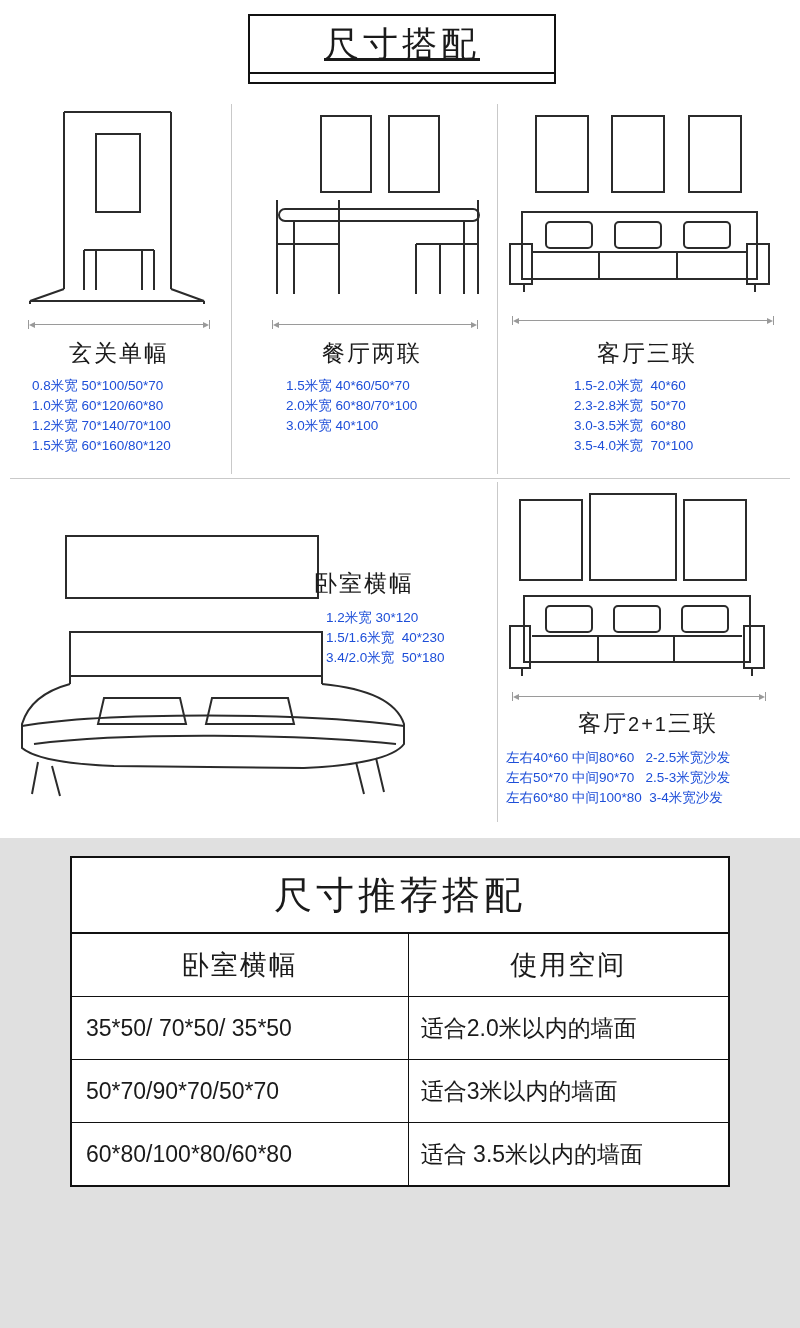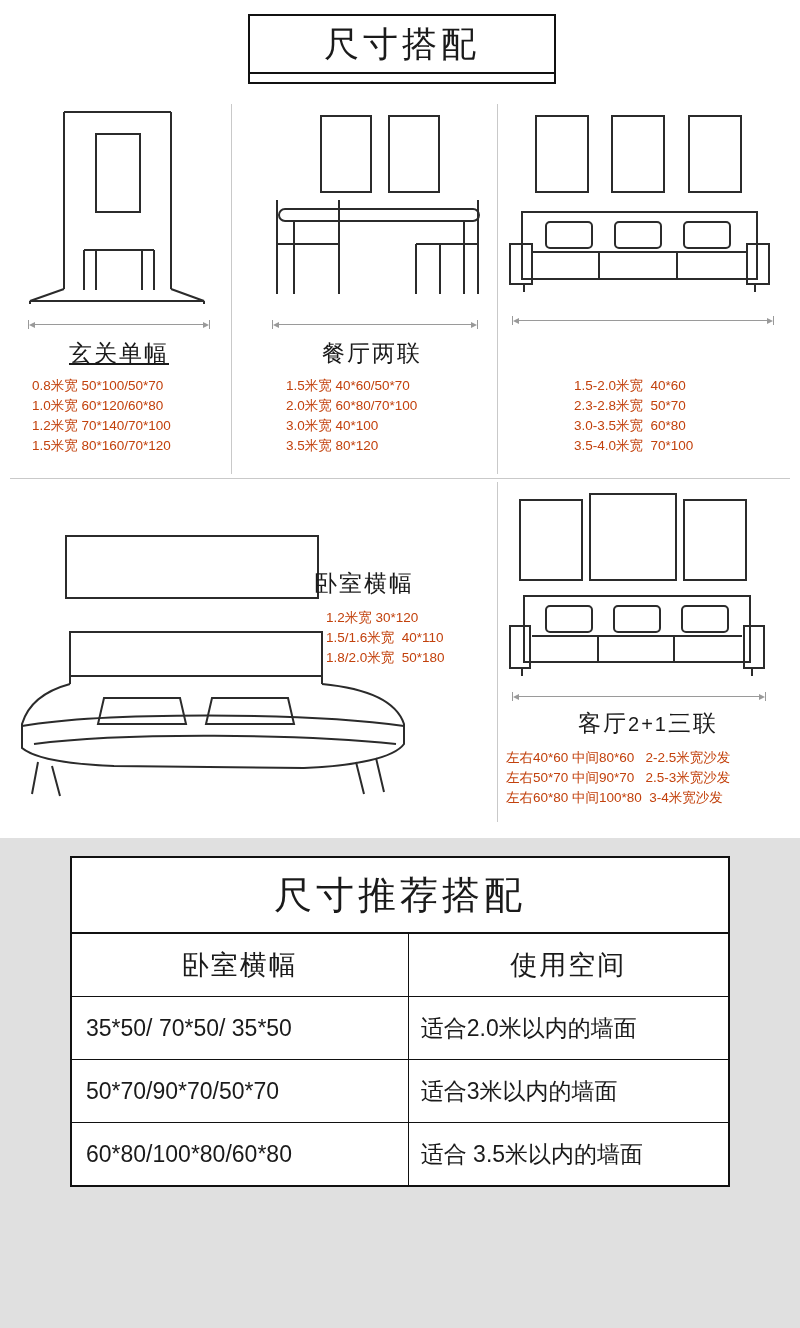--- a/index.html
+++ b/index.html
@@ -12,36 +12,37 @@
     position:relative;
   }
   .page{position:relative;width:800px;height:1328px;}
 
   
   .header{position:absolute;left:248px;top:14px;width:304px;height:66px;border:2px solid #111;background:#fff;}
   .header-title{
     position:absolute;left:0;top:0;width:304px;text-align:center;
     font-size:35px;line-height:56px;letter-spacing:4px;font-weight:400;
     border-bottom:2px solid #111;
+    text-decoration:underline;
   }
   .header-sub{
     position:absolute;left:248px;top:80px;width:304px;text-align:center;
     font-size:17px;letter-spacing:2px;color:#1a1a1a;
   }
 
   
   .panel{position:absolute;box-sizing:border-box;}
   .divider-v{position:absolute;background:#c9c9c9;width:1px;}
   .divider-h{position:absolute;background:#c9c9c9;height:1px;}
 
   .cap{
     text-align:center;font-size:23px;letter-spacing:2px;font-weight:400;
   }
   .cap-small-suffix{font-size:20px;}
-  .lines{font-size:13.5px;line-height:20px;color:#c2410c;font-family:"Liberation Sans","DejaVu Sans",sans-serif;}
+  .lines{font-size:13.5px;line-height:20px;color:#1d4ed8;font-family:"Liberation Sans","DejaVu Sans",sans-serif;}
   .lines div{white-space:pre;}
 
   
   .measure{position:absolute;height:9px;}
   .measure .bar{position:absolute;left:6px;right:6px;top:4px;height:1px;background:#9a9a9a;}
   .measure .cap-l,.measure .cap-r{position:absolute;top:0;width:1px;height:9px;background:#9a9a9a;}
   .measure .cap-l{left:0;}
   .measure .cap-r{right:0;}
   .measure .ar-l,.measure .ar-r{position:absolute;top:1.5px;width:0;height:0;border-top:3px solid transparent;border-bottom:3px solid transparent;}
   .measure .ar-l{left:1px;border-right:6px solid #9a9a9a;}
@@ -96,26 +97,26 @@
         <path d="M88 146 L88 186 M134 146 L134 186"></path>
       </g>
     </svg>
     <div class="measure" style="left:20px;top:216px;width:182px;">
       <span class="cap-l"></span>
         <span class="ar-l"></span>
         <span class="bar"></span>
         <span class="ar-r"></span>
         <span class="cap-r"></span>
     </div>
-    <div class="cap" style="position:absolute;left:0;top:234px;width:222px;text-decoration:underline;">玄关单幅</div>
+    <div class="cap" style="position:absolute;left:0;top:234px;width:222px;">玄关单幅</div>
     <div class="lines" style="position:absolute;left:24px;top:272px;width:200px;">
       <div>0.8米宽 50*100/50*70</div>
       <div>1.0米宽 60*120/60*80</div>
       <div>1.2米宽 70*140/70*100</div>
-      <div>1.5米宽 80*160/70*120</div>
+      <div>1.5米宽 60*160/80*120</div>
     </div>
   </div>
 
   <div class="panel" style="left:244px;top:104px;width:256px;height:370px;">
     <svg width="256" height="215" viewBox="0 0 256 215">
       <g fill="none" stroke="#2b2b2b" stroke-width="2">
 
         <rect x="77" y="12" width="50" height="76"></rect>
         <rect x="145" y="12" width="50" height="76"></rect>
 
@@ -138,21 +139,20 @@
         <span class="ar-l"></span>
         <span class="bar"></span>
         <span class="ar-r"></span>
         <span class="cap-r"></span>
     </div>
     <div class="cap" style="position:absolute;left:0;top:234px;width:256px;">餐厅两联</div>
     <div class="lines" style="position:absolute;left:42px;top:272px;width:220px;">
       <div>1.5米宽 40*60/50*70</div>
       <div>2.0米宽 60*80/70*100</div>
       <div>3.0米宽 40*100</div>
-      <div>3.5米宽 80*120</div>
     </div>
   </div>
 
   <div class="panel" style="left:502px;top:104px;width:290px;height:370px;">
     <svg width="290" height="215" viewBox="0 0 290 215">
       <g fill="none" stroke="#2b2b2b" stroke-width="2">
         <rect x="34" y="12" width="52" height="76"></rect>
         <rect x="110" y="12" width="52" height="76"></rect>
         <rect x="187" y="12" width="52" height="76"></rect>
 
@@ -173,20 +173,21 @@
         <path d="M22 180 L22 188 M253 180 L253 188"></path>
       </g>
     </svg>
     <div class="measure" style="left:10px;top:212px;width:262px;">
       <span class="cap-l"></span>
         <span class="ar-l"></span>
         <span class="bar"></span>
         <span class="ar-r"></span>
         <span class="cap-r"></span>
     </div>
+    <div class="cap" style="position:absolute;left:0;top:234px;width:290px;">客厅三联</div>
     <div class="lines" style="position:absolute;left:72px;top:272px;width:230px;">
       <div>1.5-2.0米宽  40*60</div>
       <div>2.3-2.8米宽  50*70</div>
       <div>3.0-3.5米宽  60*80</div>
       <div>3.5-4.0米宽  70*100</div>
     </div>
   </div>
 
   <div class="panel" style="left:4px;top:486px;width:492px;height:334px;">
     <svg width="492" height="334" viewBox="0 0 492 334">
@@ -207,22 +208,22 @@
         <path d="M100 212 L176 212 L182 238 L94 238 Z"></path>
         <path d="M208 212 L284 212 L290 238 L202 238 Z"></path>
 
         <path d="M34 276 L28 308 M48 280 L56 310"></path>
         <path d="M352 276 L360 308 M372 272 L380 306"></path>
       </g>
     </svg>
     <div class="cap" style="position:absolute;left:310px;top:82px;width:180px;text-align:left;">卧室横幅</div>
     <div class="lines" style="position:absolute;left:322px;top:122px;width:180px;">
       <div>1.2米宽 30*120</div>
-      <div>1.5/1.6米宽  40*110</div>
-      <div>1.8/2.0米宽  50*180</div>
+      <div>1.5/1.6米宽  40*230</div>
+      <div>3.4/2.0米宽  50*180</div>
     </div>
   </div>
 
   <div class="panel" style="left:502px;top:486px;width:292px;height:334px;">
     <svg width="292" height="240" viewBox="0 0 292 240">
       <g fill="none" stroke="#2b2b2b" stroke-width="2">
         <rect x="18" y="14" width="62" height="80"></rect>
         <rect x="88" y="8" width="86" height="86"></rect>
         <rect x="182" y="14" width="62" height="80"></rect>
 

